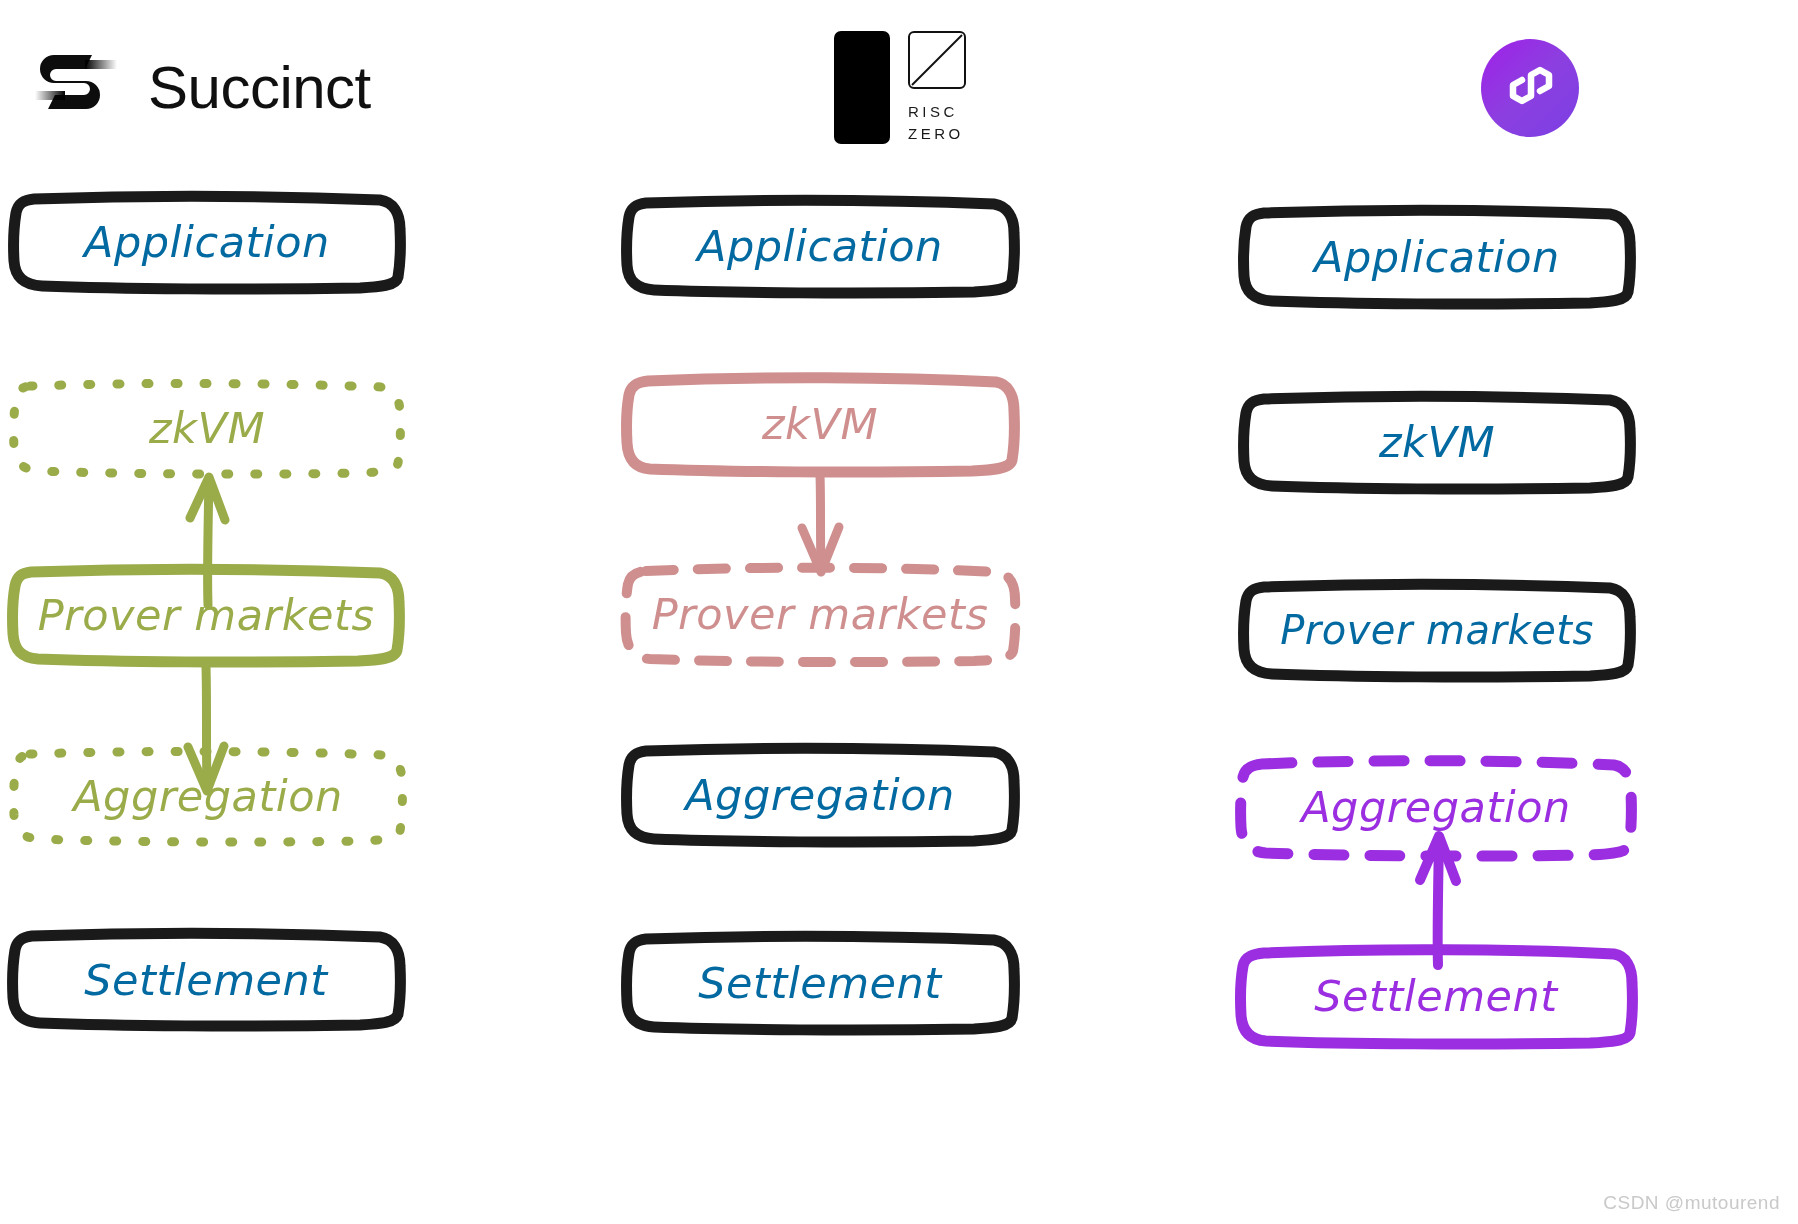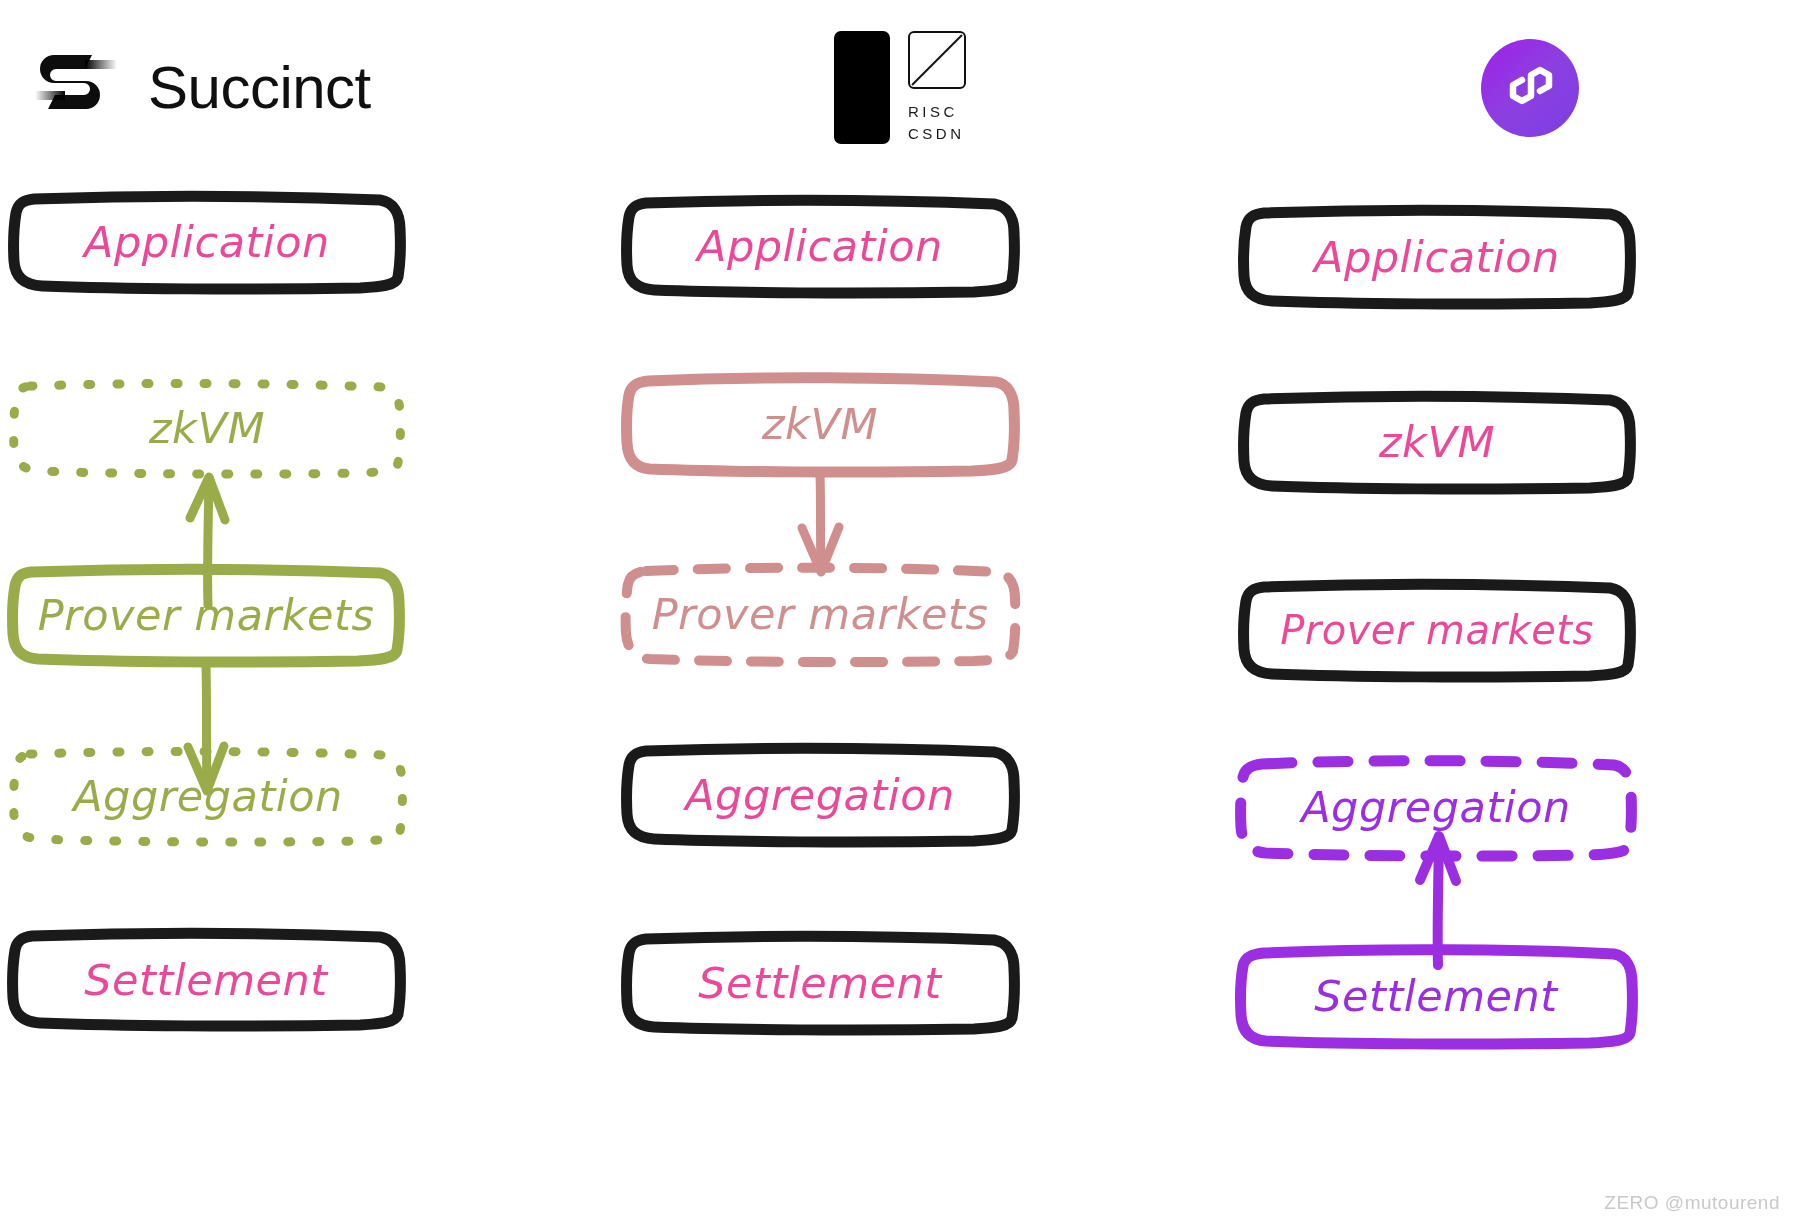--- a/index.html
+++ b/index.html
@@ -102,21 +102,21 @@
     z-index: 2;
     font-family: "DejaVu Sans", sans-serif;
     font-size: 43px;
     font-style: italic;
     font-weight: 400;
     letter-spacing: 0.5px;
     white-space: nowrap;
   }
   .node-label.small { font-size: 40px; }
 
-  .lbl-black  { color: #ec4899; }
+  .lbl-black  { color: #0369a1; }
   .lbl-olive  { color: #9aab4a; }
   .lbl-salmon { color: #cf8f8f; }
   .lbl-purple { color: #9a2ee0; }
 
   .arrow-layer {
     position: absolute;
     top: 0; left: 0;
     width: 100%; height: 100%;
     overflow: visible;
     pointer-events: none;
@@ -168,21 +168,21 @@
       <div class="rz-wrap">
         <div class="rz-bar"></div>
         <div class="rz-right">
           <div class="rz-sq">
             <svg width="54" height="54" viewBox="0 0 54 54" style="display:block">
               <line x1="2" y1="52" x2="52" y2="2" stroke="#111" stroke-width="2"></line>
             </svg>
           </div>
           <div class="rz-txt">
             <div>RISC</div>
-            <div>CSDN</div>
+            <div>ZERO</div>
           </div>
         </div>
       </div>
     </div>
 
     <div class="logo-cell logo-polygon">
       <div class="poly-circle">
         <svg width="62" height="52" viewBox="0 0 62 52">
           <g fill="none" stroke="#ffffff" stroke-width="6.5" stroke-linejoin="round" stroke-linecap="round">
             <path d="M23 18 L14 23 L14 34 L23 39 L32 34 L32 13 L41 8 L50 13 L50 24 L41 29"></path>
@@ -329,15 +329,15 @@
     </div>
 
     <div class="node" style="left:4px; top:770px; width:404px; height:102px;">
       <svg class="node-svg" viewBox="0 0 404 102" preserveAspectRatio="none">
         <path d="M30 8 C146 3 278 4 380 9 C392 11 398 22 398 38 C399 58 398 76 396 88 C394 96 376 97 356 98 C242 100 108 99 32 96 C16 95 8 86 7 70 C6 52 7 32 9 21 C11 11 20 9 30 8 Z" fill="#ffffff" stroke="#9a2ee0" stroke-width="11" stroke-linejoin="round"></path>
       </svg>
       <span class="node-label lbl-purple">Settlement</span>
     </div>
   </div>
 
-  <div class="watermark">ZERO @mutourend</div>
+  <div class="watermark">CSDN @mutourend</div>
 
 </div>
 
 </body></html>

